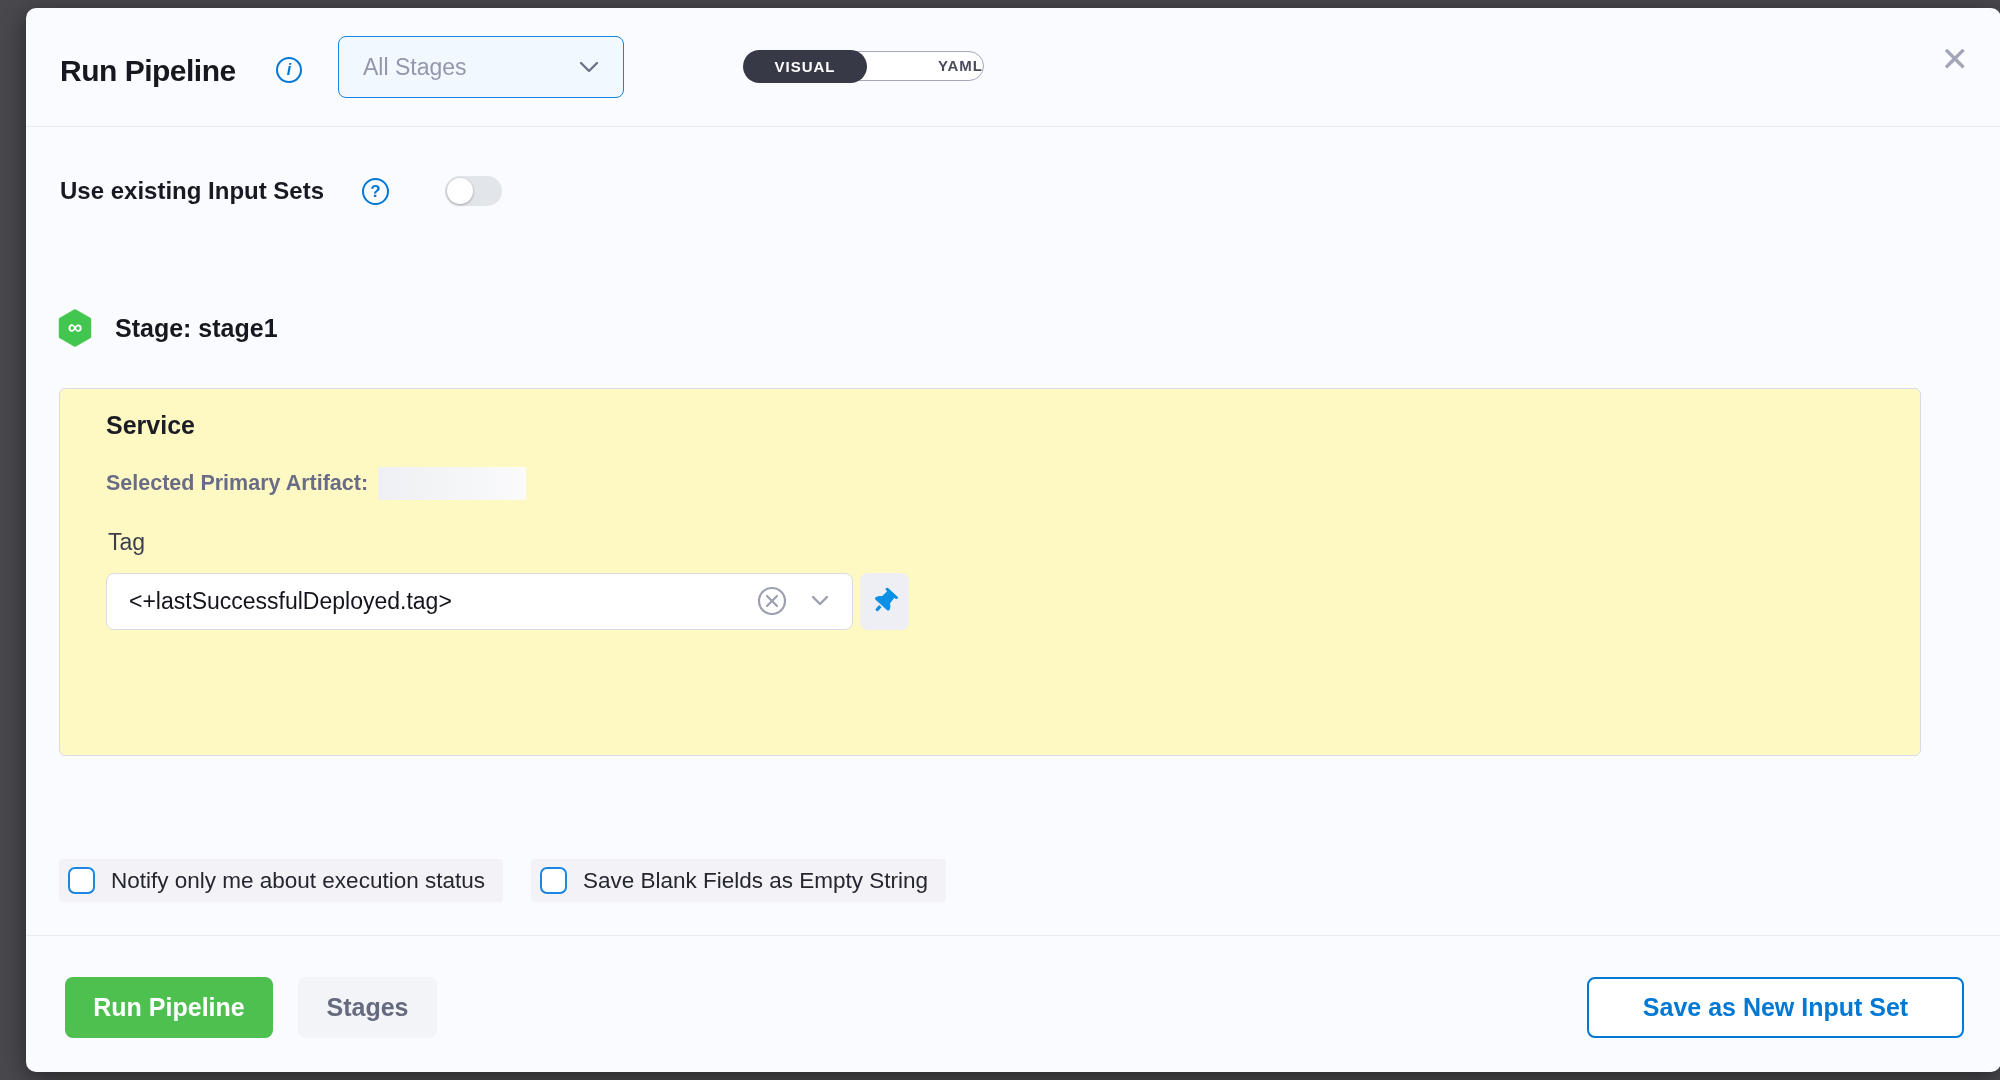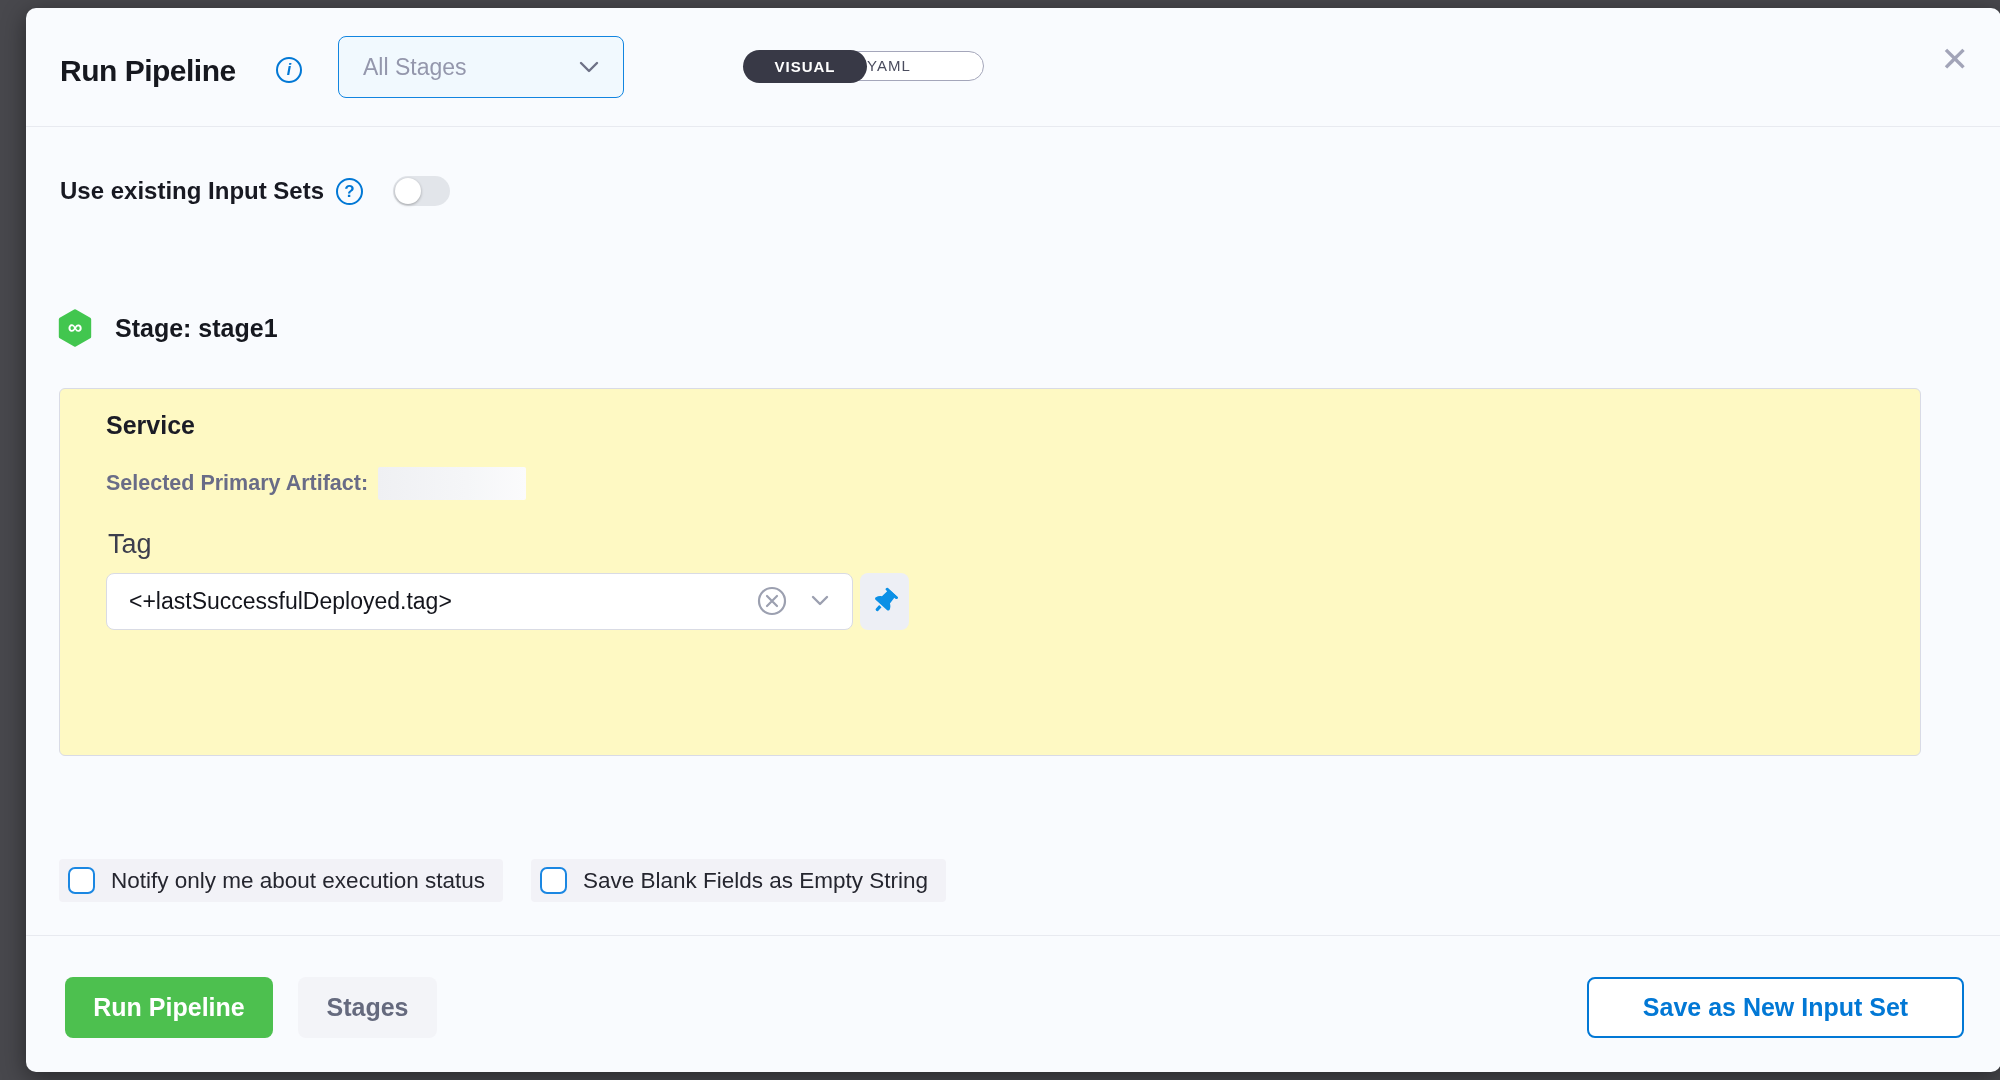--- a/index.html
+++ b/index.html
@@ -21,28 +21,28 @@
     border:1.6px solid #1285e0; border-radius:8px; background:#f1f9fe;
     display:flex; align-items:center; padding:0 24px; cursor:pointer;gap:12px; }
   .stage-select .sel-text { font-size:23px; color:#9497ac; }
   .stage-select .chev { margin-left:auto; display:flex; }
   .seg-toggle { position:absolute; left:718px; top:43px; width:240px; height:30px;
     border:1.5px solid #a4a6ba; border-radius:16px; background:#fff; }
   .seg-visual { position:absolute; left:-2px; top:-2px; width:124px; height:33px;
     background:#383946; border-radius:17px; color:#fff; font-size:15px; font-weight:bold;
     letter-spacing:1px; text-align:center; line-height:33px; cursor:pointer; }
   .seg-yaml { position:absolute; right:0; top:0; width:116px; height:27px;
-    color:#4a4c5e; font-size:15px; font-weight:normal; letter-spacing:1px;
-    text-align:left; line-height:27px; cursor:pointer; }
+    color:#4a4c5e; font-size:15px; font-weight:bold; letter-spacing:1px;
+    text-align:right; line-height:27px; cursor:pointer; }
   .close-btn { position:absolute; right:32px; top:34px; font-size:34px; color:#a2a4b8;
     cursor:pointer; line-height:1; font-weight:normal; }
 
   
   .inputsets-row { position:absolute; left:34px; top:168px; display:flex;
-    align-items:center; }
+    align-items:center;gap:26px; }
   .inputsets-label { font-size:24px; font-weight:bold; color:#181922; }
   .help-icon { width:27px; height:27px; border:2px solid #0278d5; border-radius:50%;
     color:#0278d5; font-size:17px; font-weight:bold; text-align:center;
     line-height:23px; margin-left:12px; cursor:pointer; }
   .switch { width:57px; height:30px; border-radius:16px; background:#e2e5ea;
     margin-left:30px; position:relative; cursor:pointer; }
   .switch .thumb { position:absolute; left:2px; top:2px; width:26px; height:26px;
     border-radius:50%; background:#fff; box-shadow:0 1px 3px rgba(0,0,0,.3); }
 
   
@@ -52,21 +52,21 @@
 
   
   .card { position:absolute; left:33px; top:380px; width:1862px; height:368px;
     background:#fef9c3; border:1px solid #d9dbe6; border-radius:6px; }
   .card-title { position:absolute; left:46px; top:22px; font-size:25px;
     font-weight:bold; color:#1b1c26; }
   .artifact-row { position:absolute; left:46px; top:78px; display:flex; align-items:center; }
   .artifact-label { font-size:21.5px; font-weight:bold; color:#696c87; }
   .artifact-redacted { width:148px; height:33px; margin-left:10px; border-radius:2px;
     background:linear-gradient(90deg,#eff0f3 0%,#f5f6f8 60%,#fbfbfc 100%); }
-  .tag-label { position:absolute; left:48px; top:140px; font-size:27px; color:#3c3e4d; }
+  .tag-label { position:absolute; left:48px; top:140px; font-size:23px; color:#3c3e4d; }
   .input-row { position:absolute; left:46px; top:184px; display:flex; align-items:center; }
   .tag-input-wrap { position:relative; width:747px; height:57px; }
   .tag-input { width:100%; height:100%; border:1px solid #d9dbe4; border-radius:8px;
     background:#fff; font-size:23px; color:#14151c; padding:0 130px 0 22px;
     font-family:"Liberation Sans", sans-serif; outline:none; }
   .clear-icon { position:absolute; right:66px; top:13px; width:30px; height:30px;
     cursor:pointer; }
   .input-chevron { position:absolute; right:24px; top:22px; cursor:pointer; display:flex; }
   .pin-btn { width:49px; height:57px; margin-left:7px; background:#edeff5;
     border-radius:8px; display:flex; align-items:center; justify-content:center;

